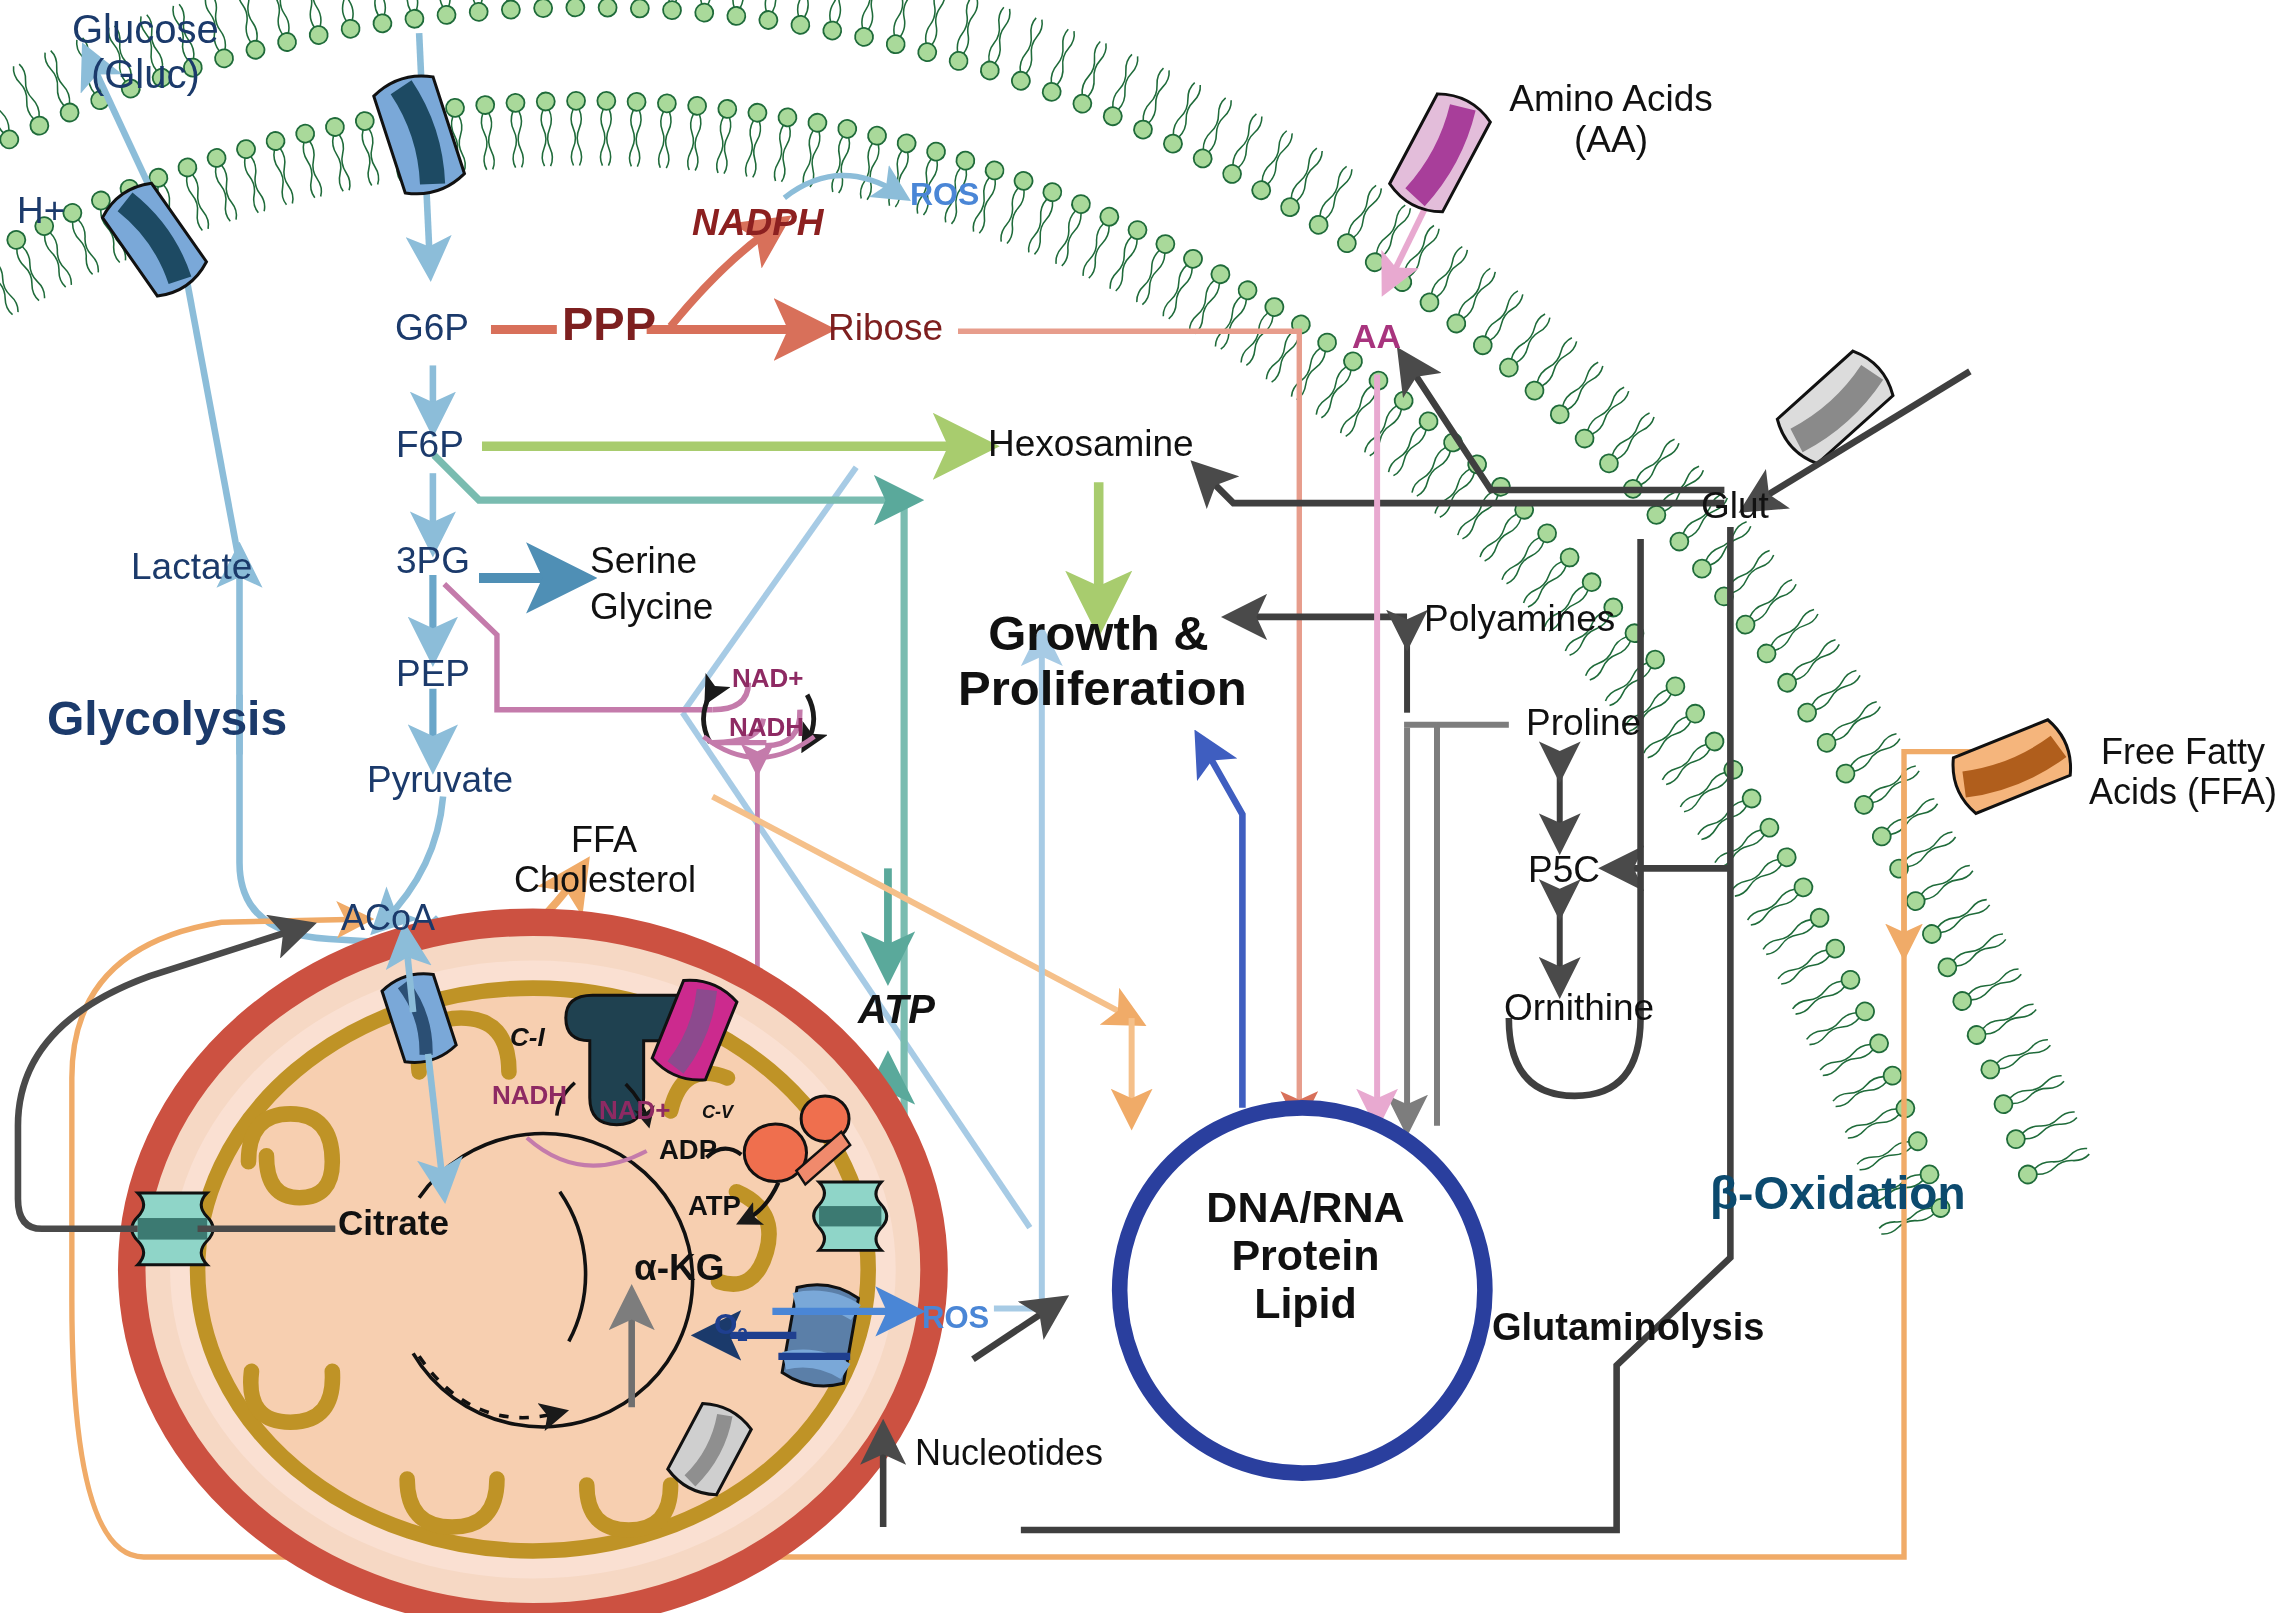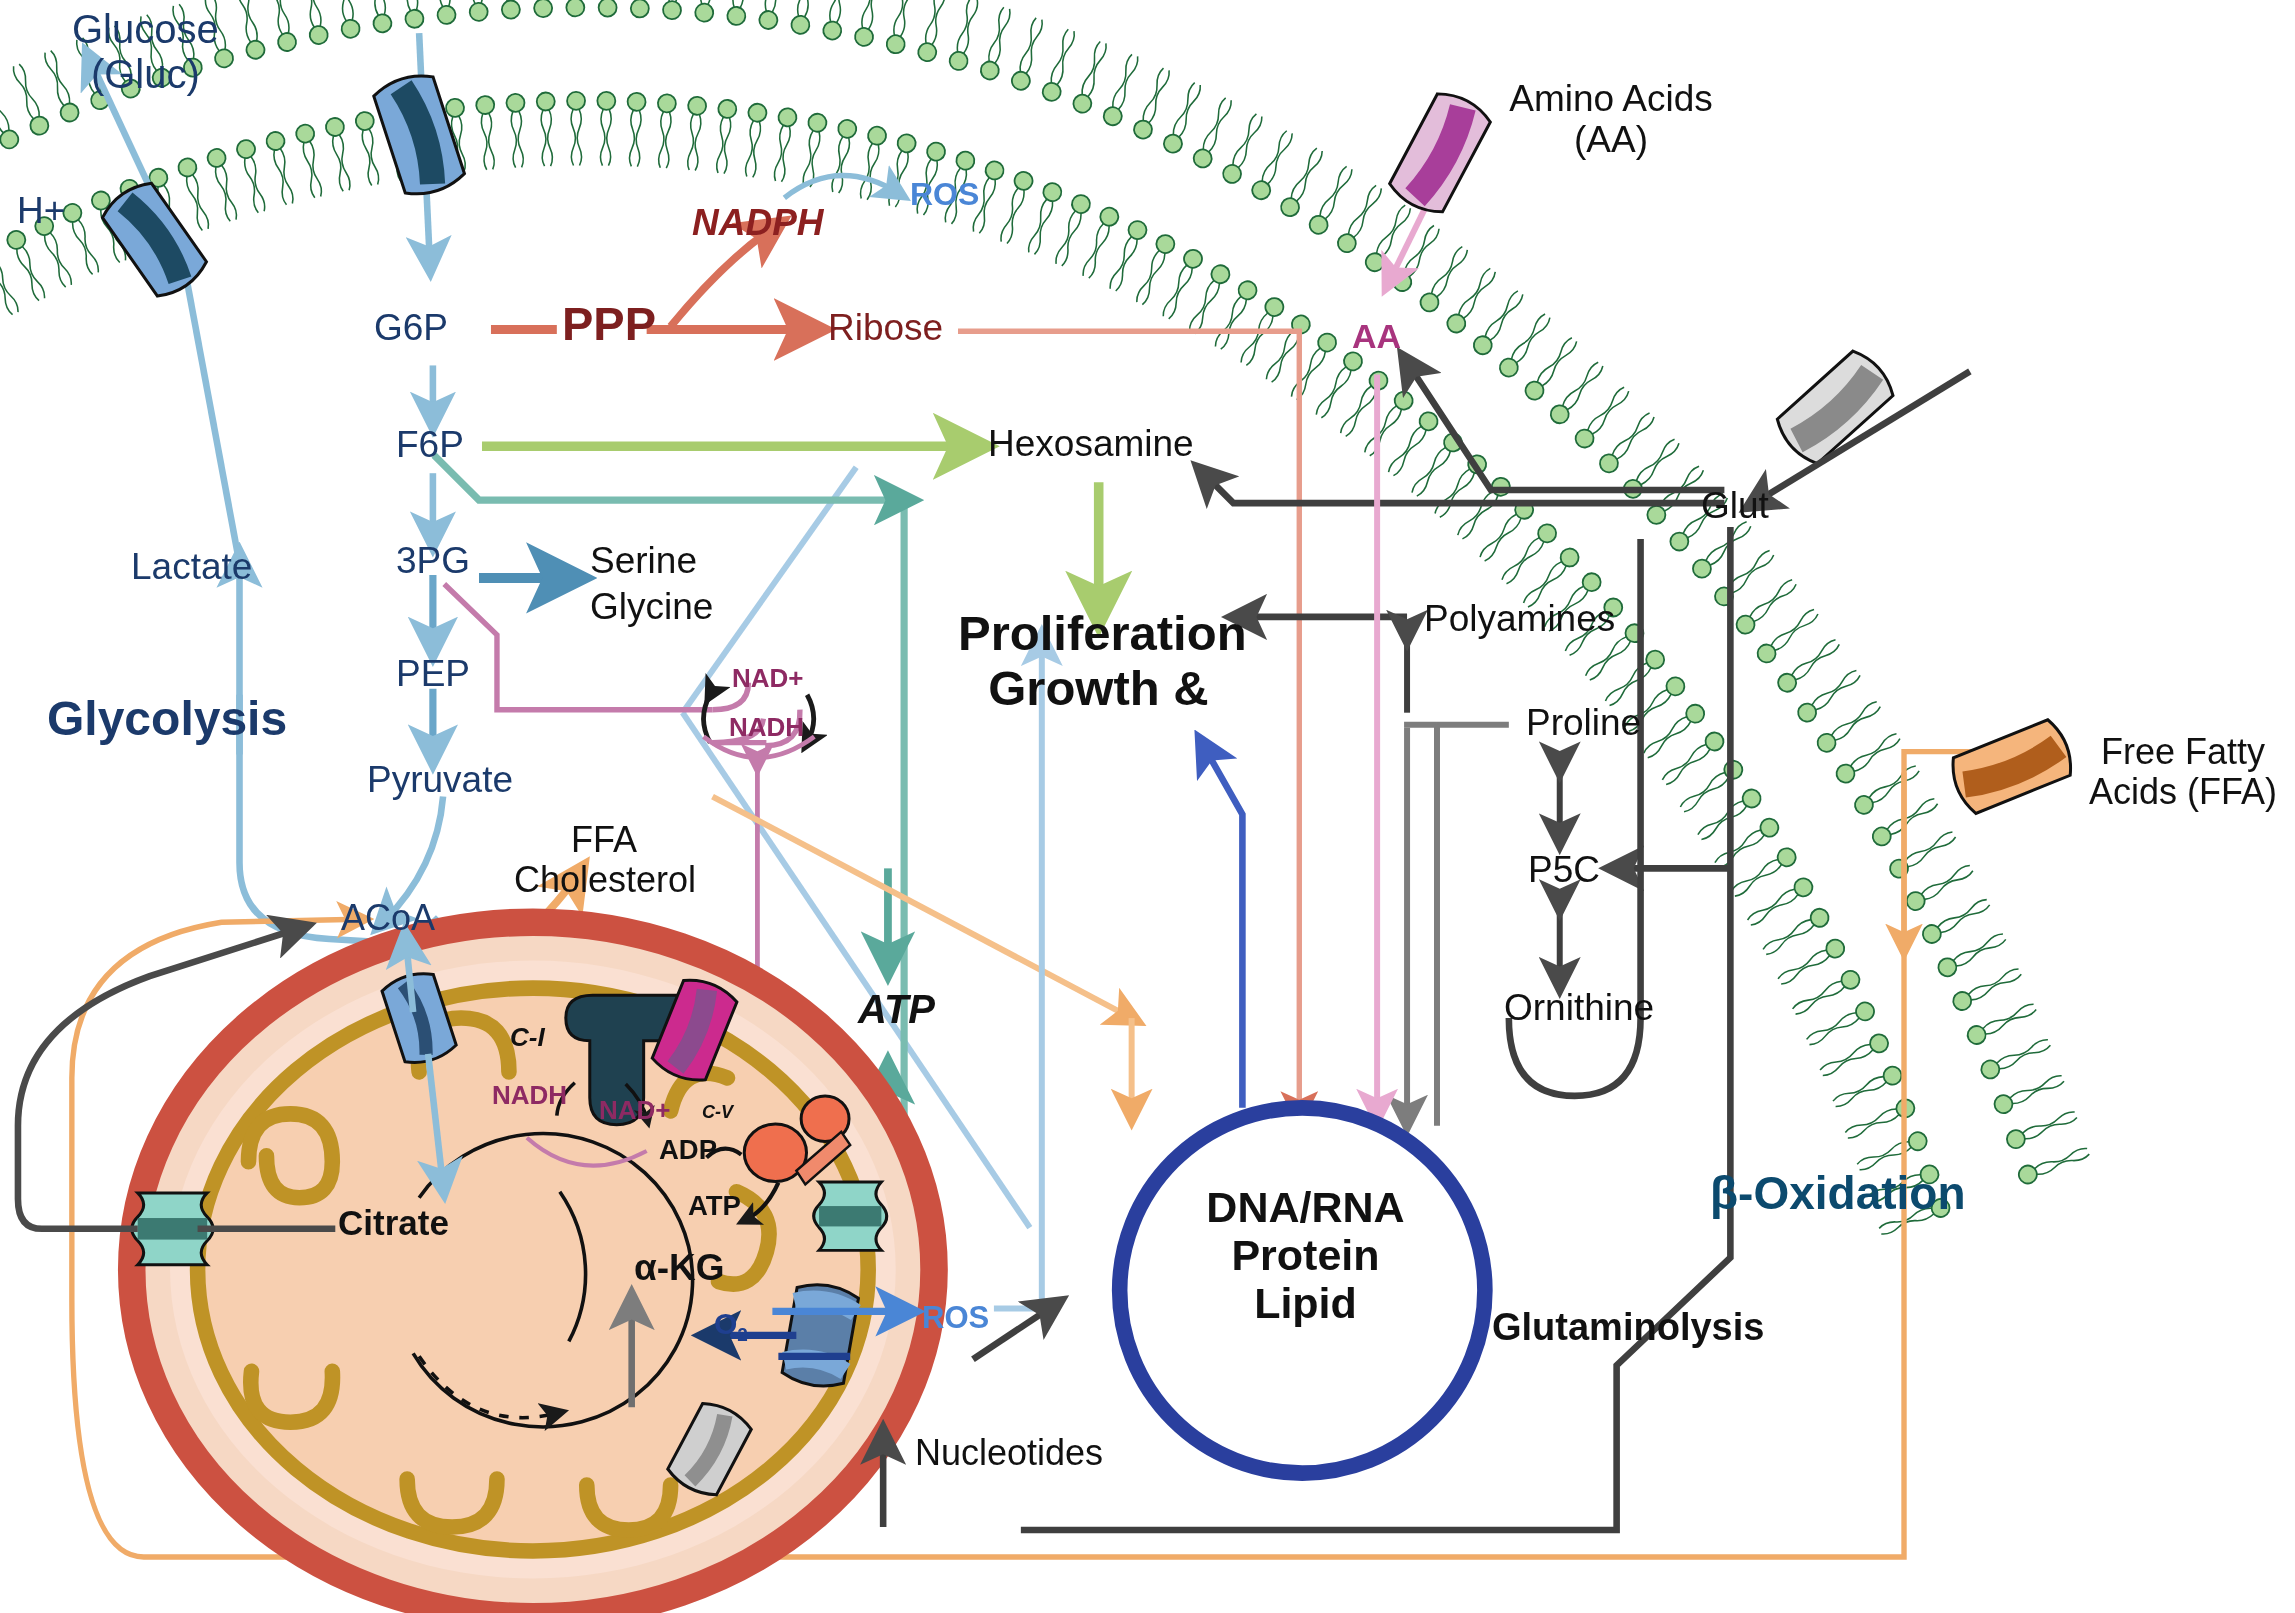--- a/index.html
+++ b/index.html
@@ -620,21 +620,21 @@
   <div>Glucose</div>
   <div>(Gluc)</div>
 </div>
 
 <div class="lbl c-navy" style="left:17px; top:190px; font-size:37px;">H+</div>
 
 <div class="lbl c-blue b" style="left:910px; top:177px; font-size:32px;">ROS</div>
 
 <div class="lbl c-dkred b i" style="left:692px; top:202px; font-size:37px;">NADPH</div>
 
-<div class="lbl c-navy" style="left:374px; top:307px; font-size:37px;">G6P</div>
+<div class="lbl c-navy" style="left:395px; top:307px; font-size:37px;">G6P</div>
 
 <div class="lbl c-red2 b" style="left:562px; top:298px; font-size:47px;">PPP</div>
 
 <div class="lbl c-red2" style="left:828px; top:307px; font-size:37px;">Ribose</div>
 
 <div class="lbl c-navy" style="left:396px; top:424px; font-size:37px;">F6P</div>
 
 <div class="lbl c-black" style="left:988px; top:423px; font-size:37px;">Hexosamine</div>
 
 <div class="lbl c-navy" style="left:396px; top:540px; font-size:37px;">3PG</div>
@@ -654,22 +654,22 @@
 <div class="lbl c-purple b" style="left:729px; top:713px; font-size:26px;">NADH</div>
 
 <div class="lbl c-navy" style="left:341px; top:898px; font-size:36px;">ACoA</div>
 
 <div class="lbl c-black ctr" style="left:514px; top:820px; font-size:36px; width:180px;">
   <div>FFA</div>
   <div>Cholesterol</div>
 </div>
 
 <div class="lbl c-black b ctr" style="left:958px; top:606px; font-size:49px; width:281px;">
+  <div>Growth &amp;</div>
   <div>Proliferation</div>
-  <div>Growth &amp;</div>
 </div>
 
 <div class="lbl c-black b i" style="left:858px; top:987px; font-size:40px;">ATP</div>
 
 <div class="lbl c-black b" style="left:338px; top:1203px; font-size:35px;">Citrate</div>
 
 
 <div class="lbl c-black b" style="left:634px; top:1247px; font-size:37px;">α-KG</div>
 
 <div class="lbl c-black b i" style="left:510px; top:1023px; font-size:26px;">C-I</div>

